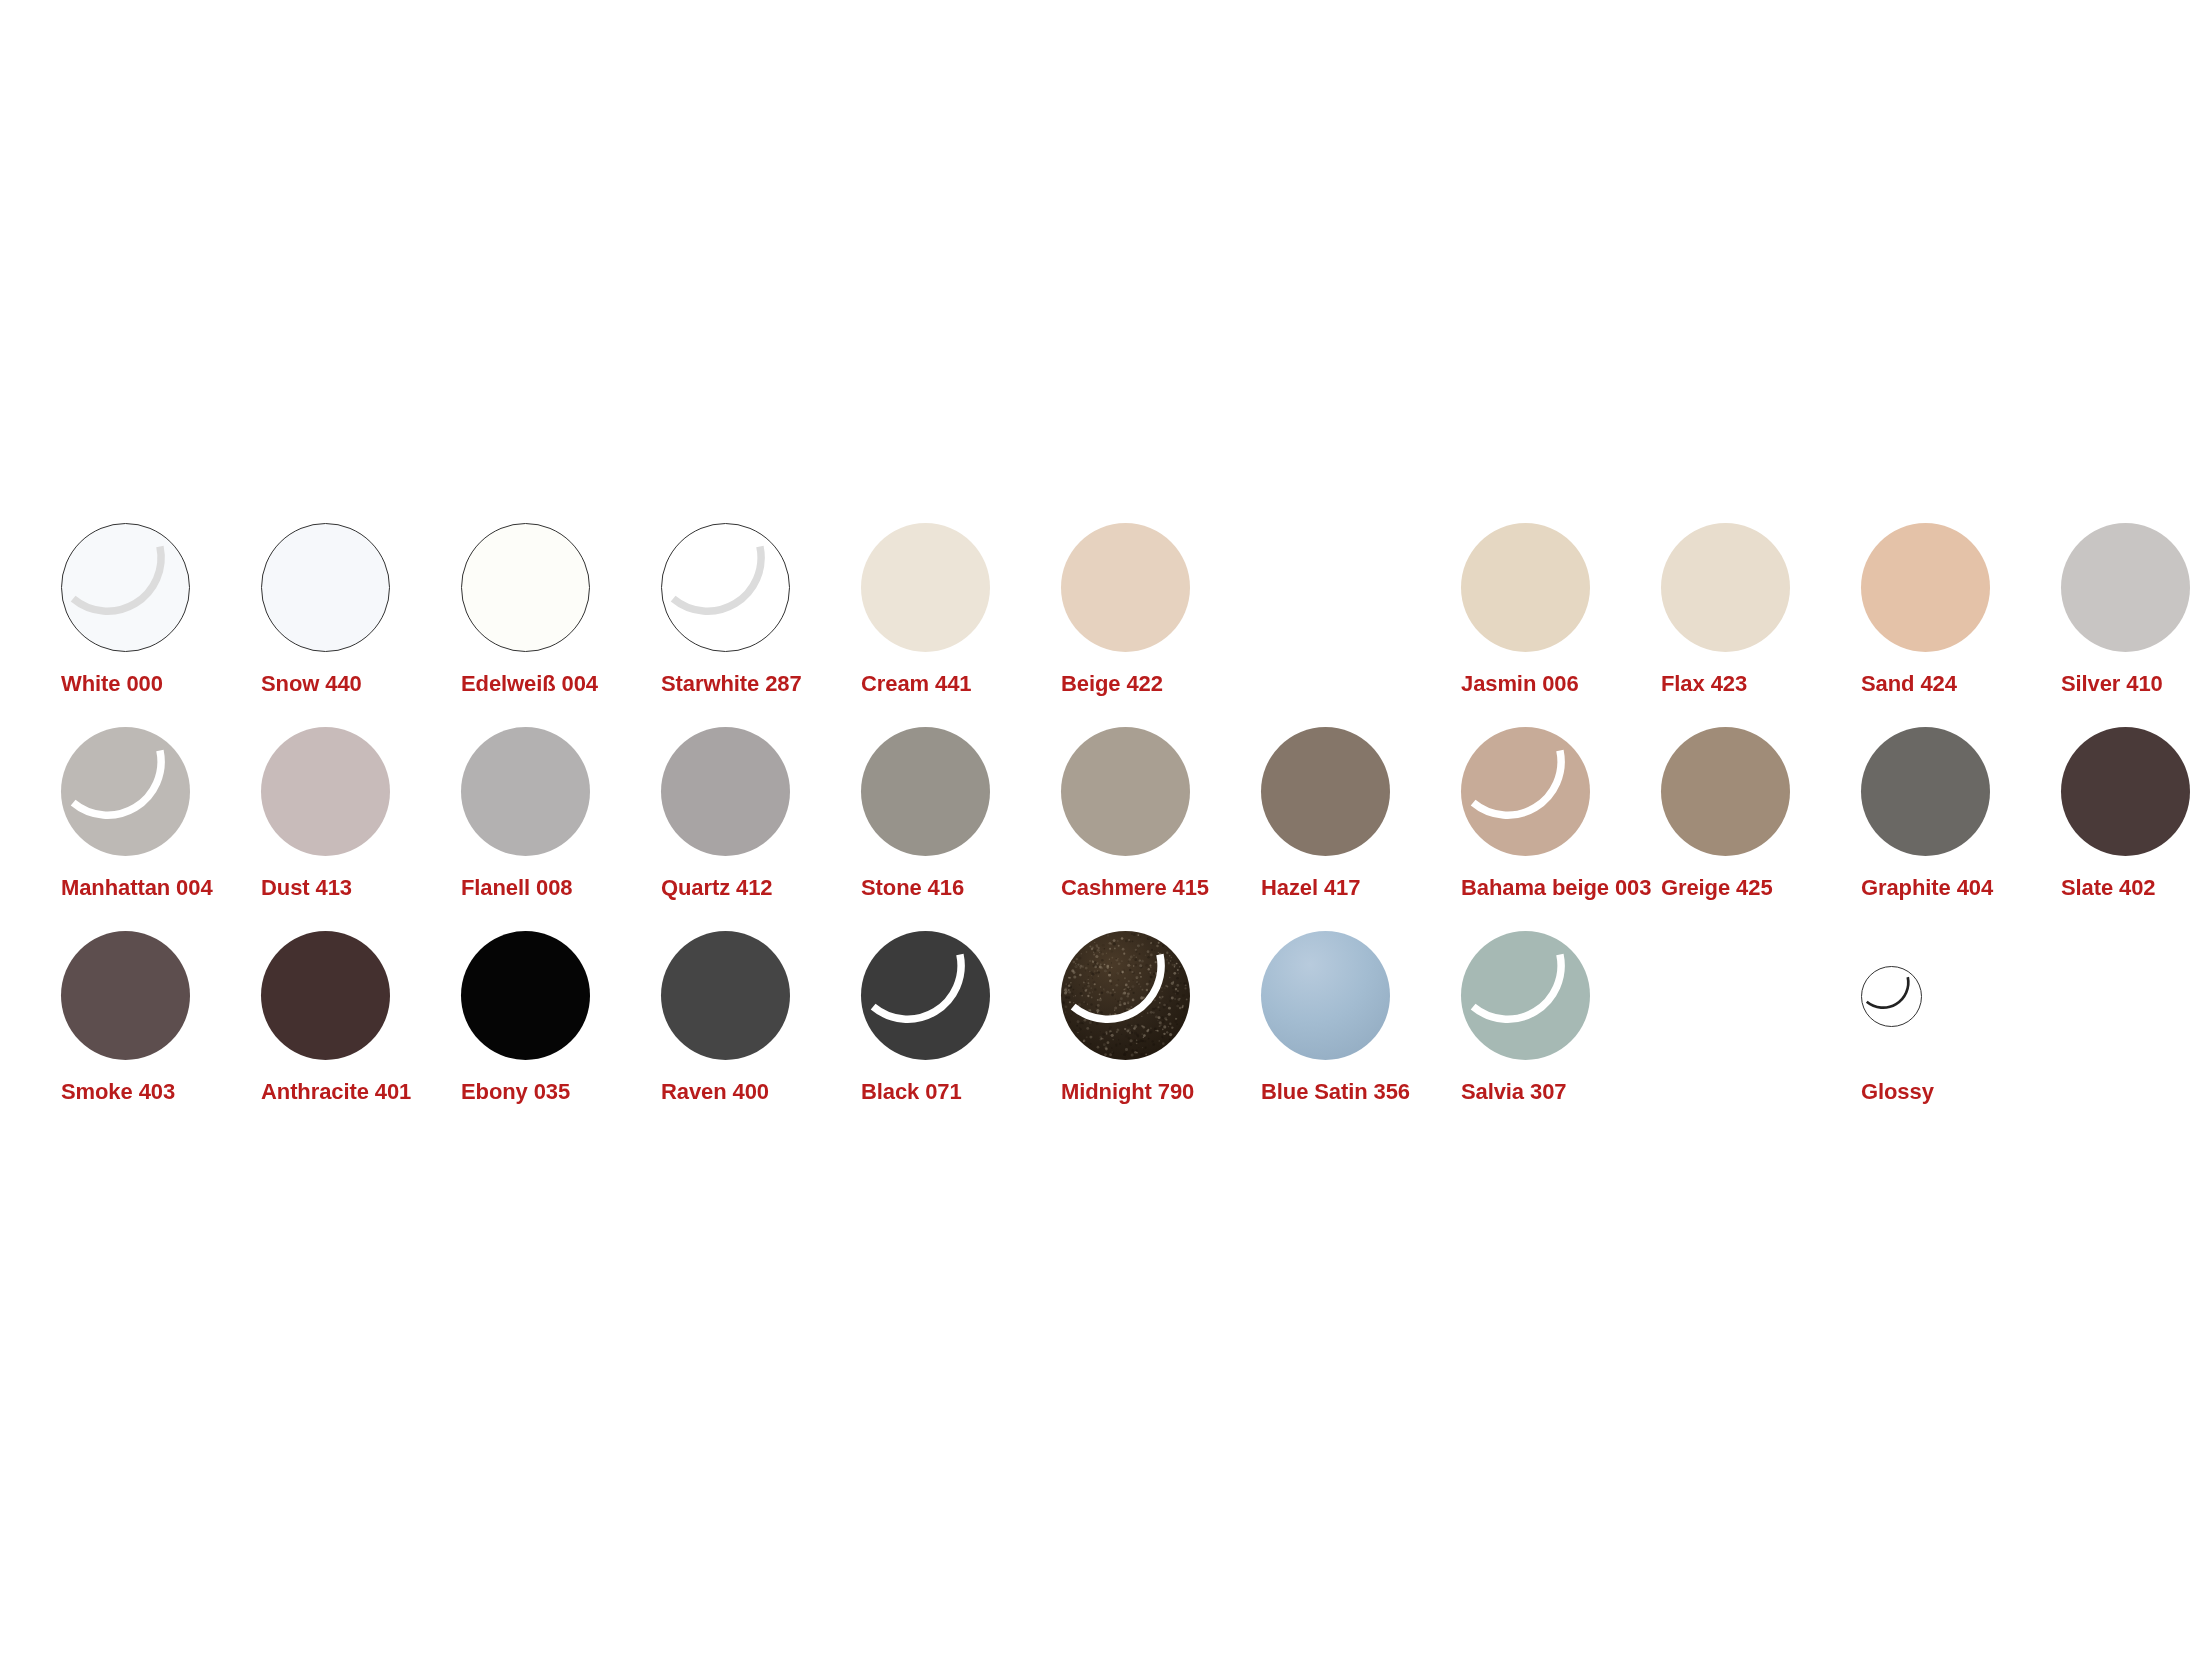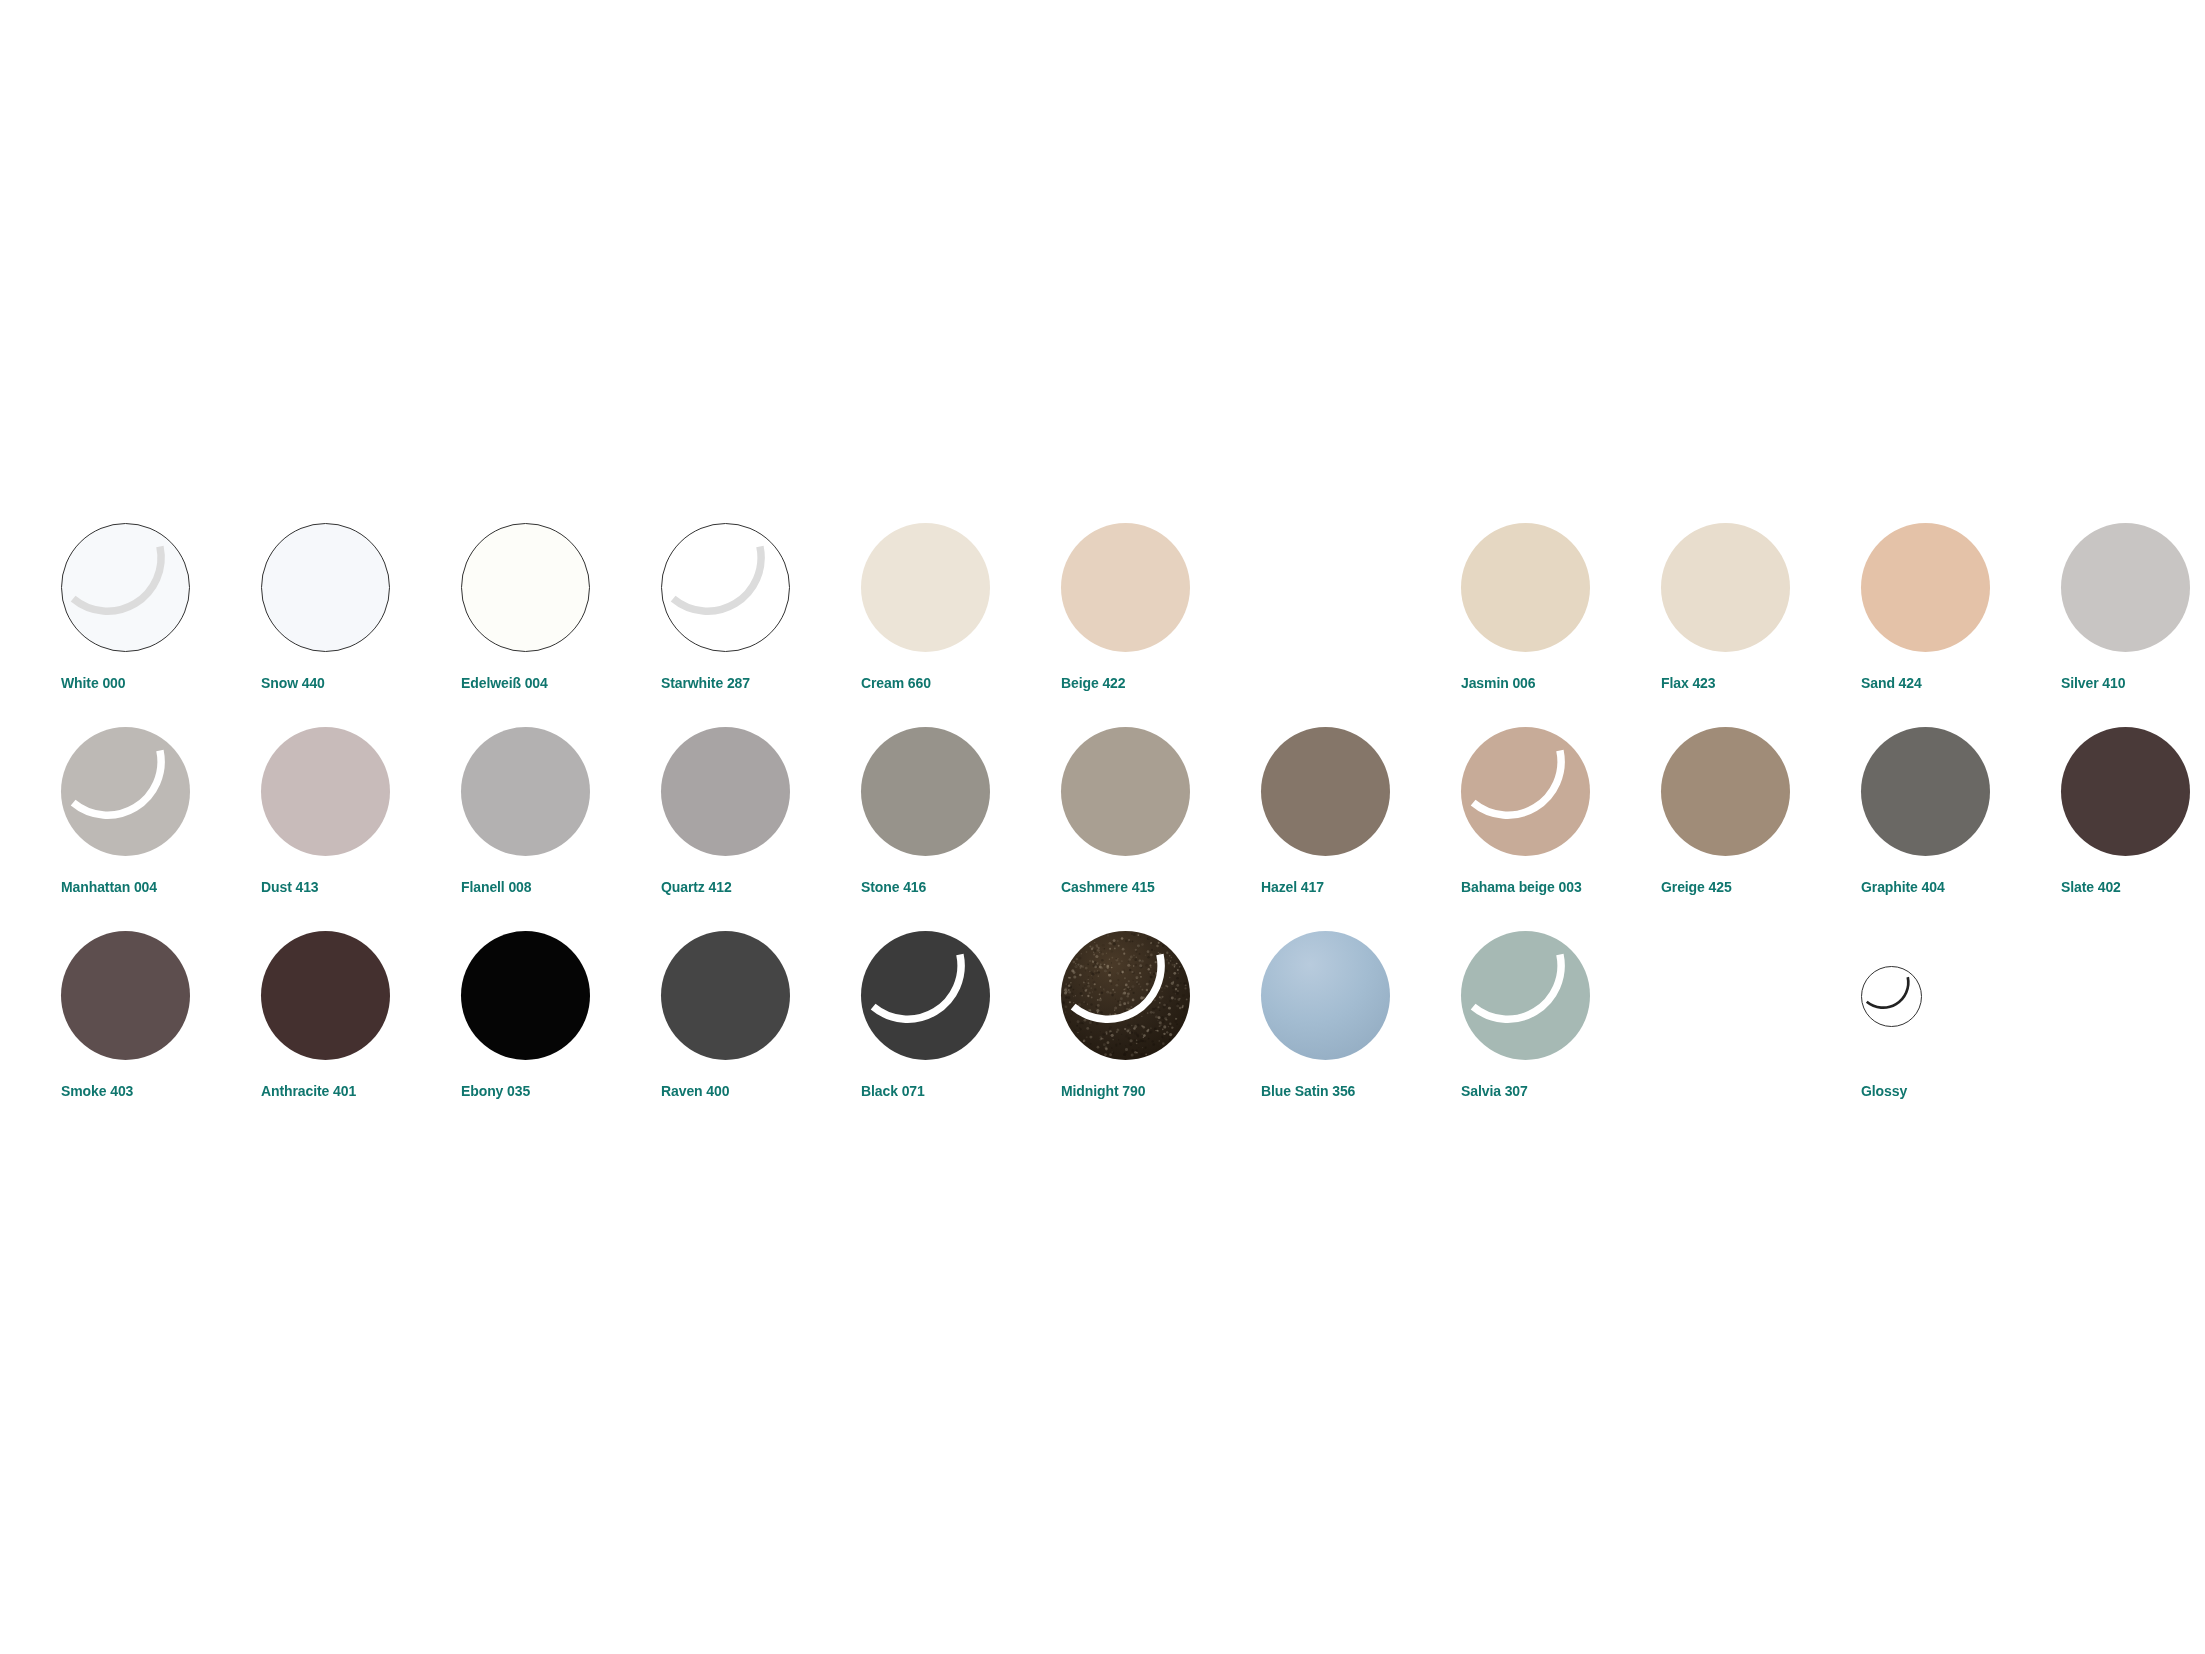--- a/index.html
+++ b/index.html
@@ -70,24 +70,24 @@
     top: 0;
     width: 129px;
     height: 129px;
     pointer-events: none;
   }
 
   .swatch-label {
     position: absolute;
     left: 0;
     top: 148px;
-    font-size: 14px;
+    font-size: 22px;
     font-weight: 600;
     letter-spacing: -0.1px;
-    color: #0f766e;
+    color: #b91c1c;
     white-space: nowrap;
     line-height: 25px;
   }
 
   
   .swatch-cell.legend .swatch-disc-wrap {
     width: 129px;
     height: 129px;
   }
   .swatch-cell.legend .swatch-disc {
@@ -151,21 +151,21 @@
             <div class="gloss-arc"><svg width="129" height="129" viewBox="0 0 155 155" xmlns="http://www.w3.org/2000/svg">
                 <path d="M 14.58 90.87 A 64.33 64.33 0 0 0 118.85 28.22" fill="none" stroke="#dcdcdc" stroke-width="9" stroke-linecap="butt"></path>
               </svg></div>
           </div>
           <div class="swatch-label">Starwhite 287</div>
         </div>
         <div class="swatch-cell" style="left: 800px;">
           <div class="swatch-disc-wrap">
             <div class="swatch-disc" title="Cream 441" style="background: rgb(236, 228, 215);"></div>
           </div>
-          <div class="swatch-label">Cream 660</div>
+          <div class="swatch-label">Cream 441</div>
         </div>
         <div class="swatch-cell" style="left: 1000px;">
           <div class="swatch-disc-wrap">
             <div class="swatch-disc" title="Beige 422" style="background: rgb(230, 210, 191);"></div>
           </div>
           <div class="swatch-label">Beige 422</div>
         </div>
         <div class="swatch-cell" style="left: 1400px;">
           <div class="swatch-disc-wrap">
             <div class="swatch-disc" title="Jasmin 006" style="background: rgb(229, 215, 194);"></div>

